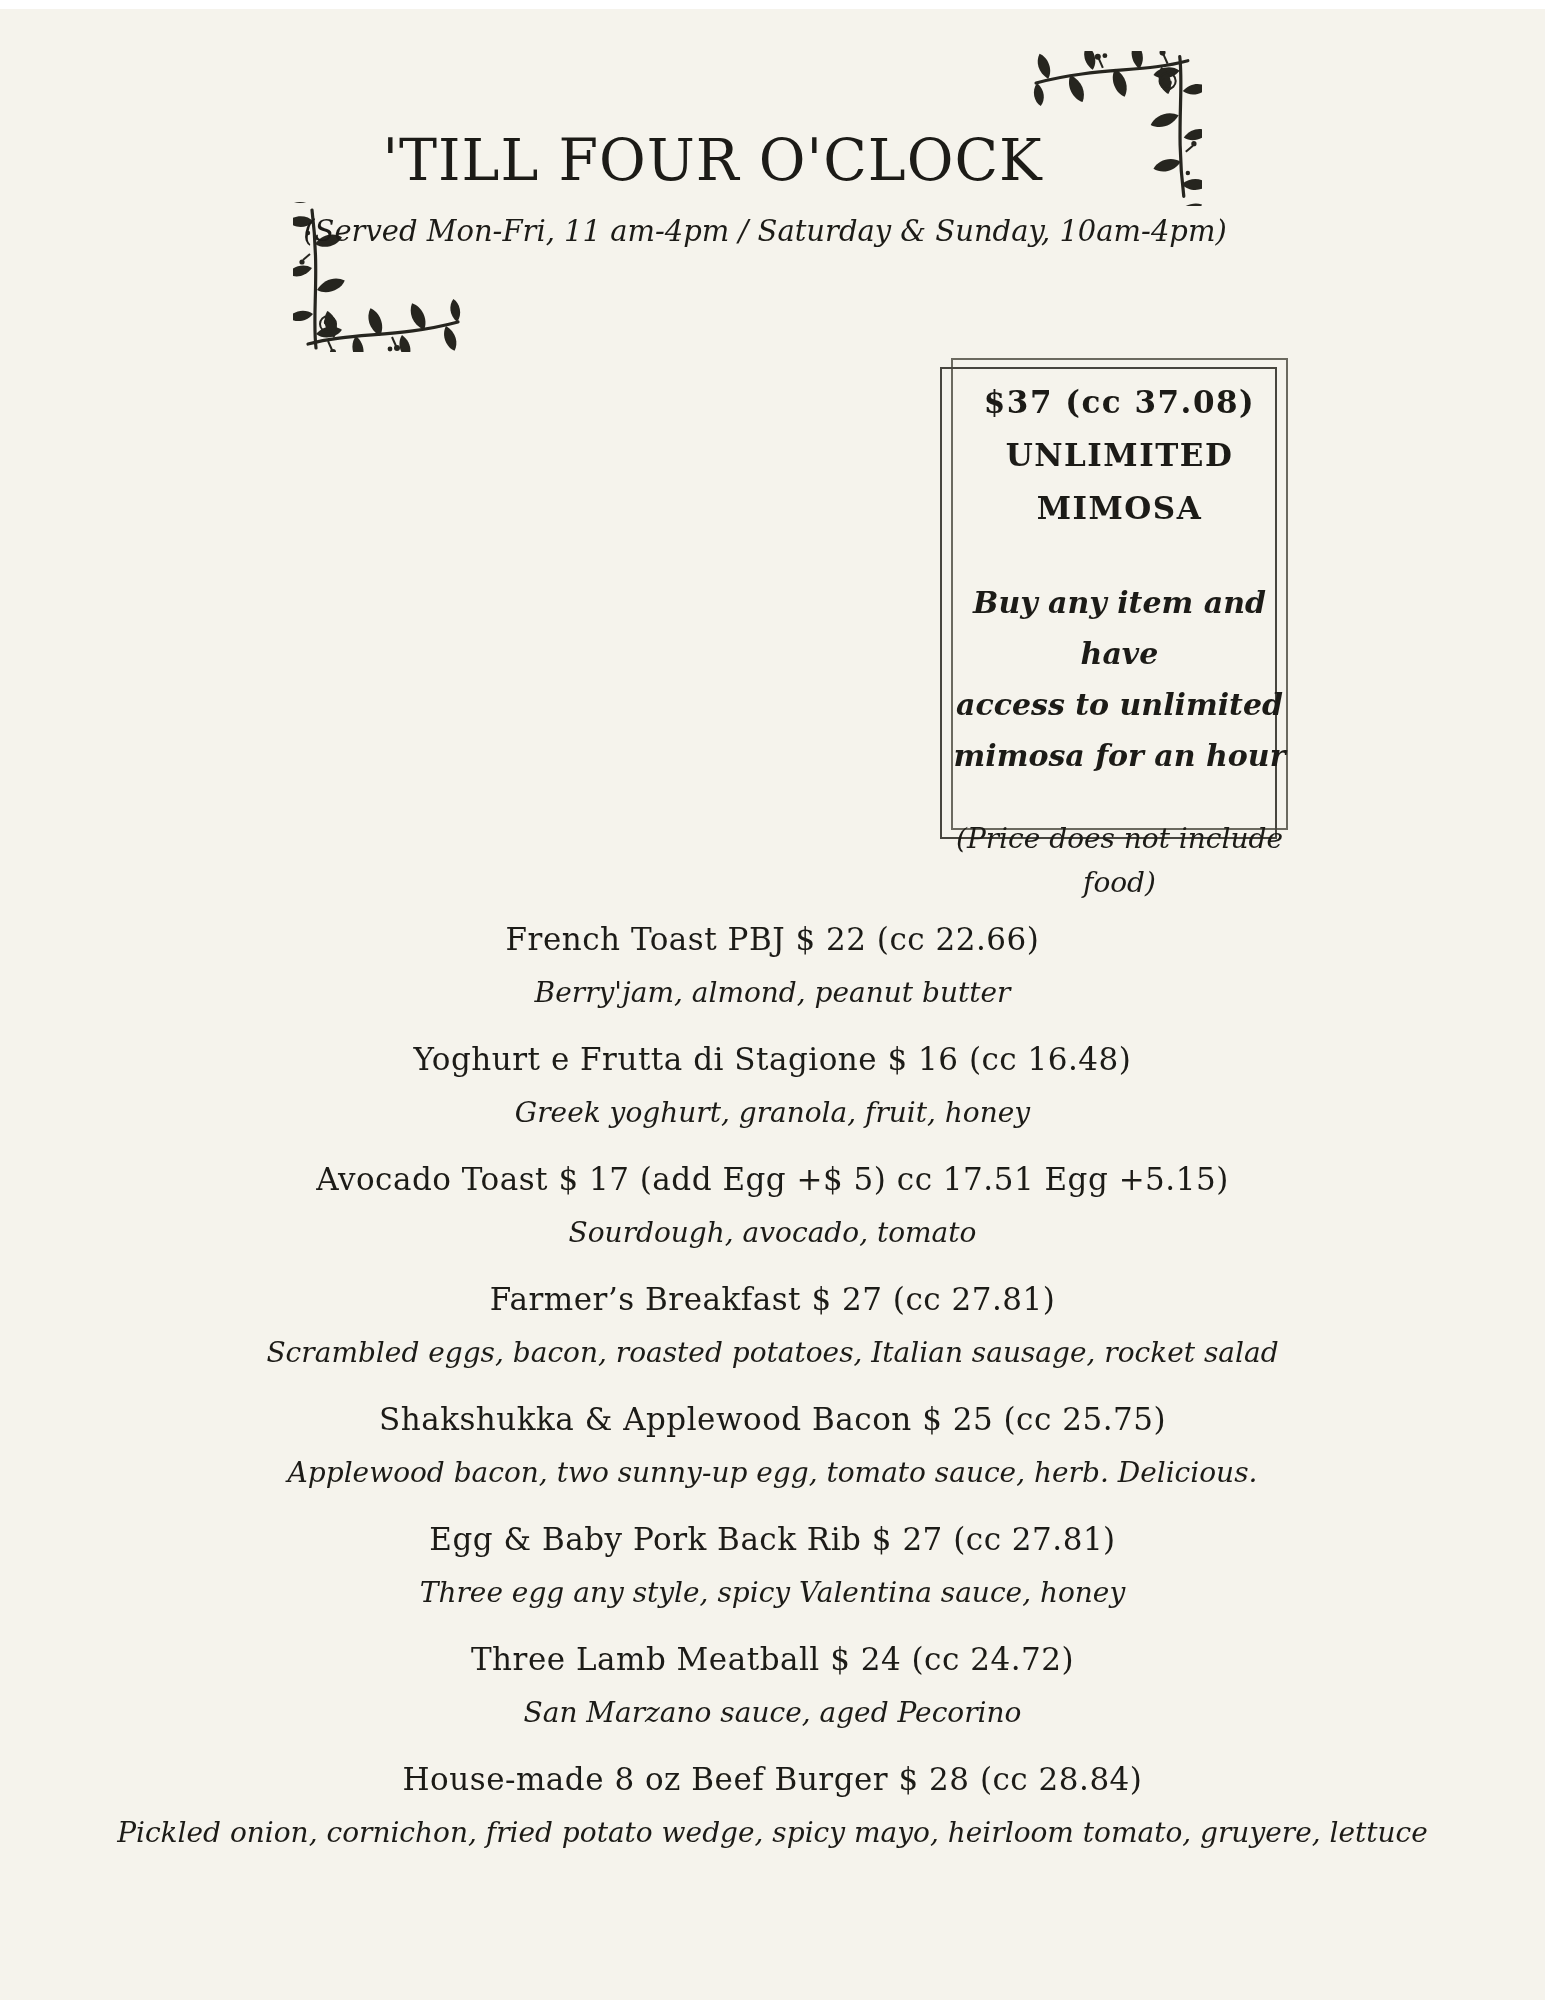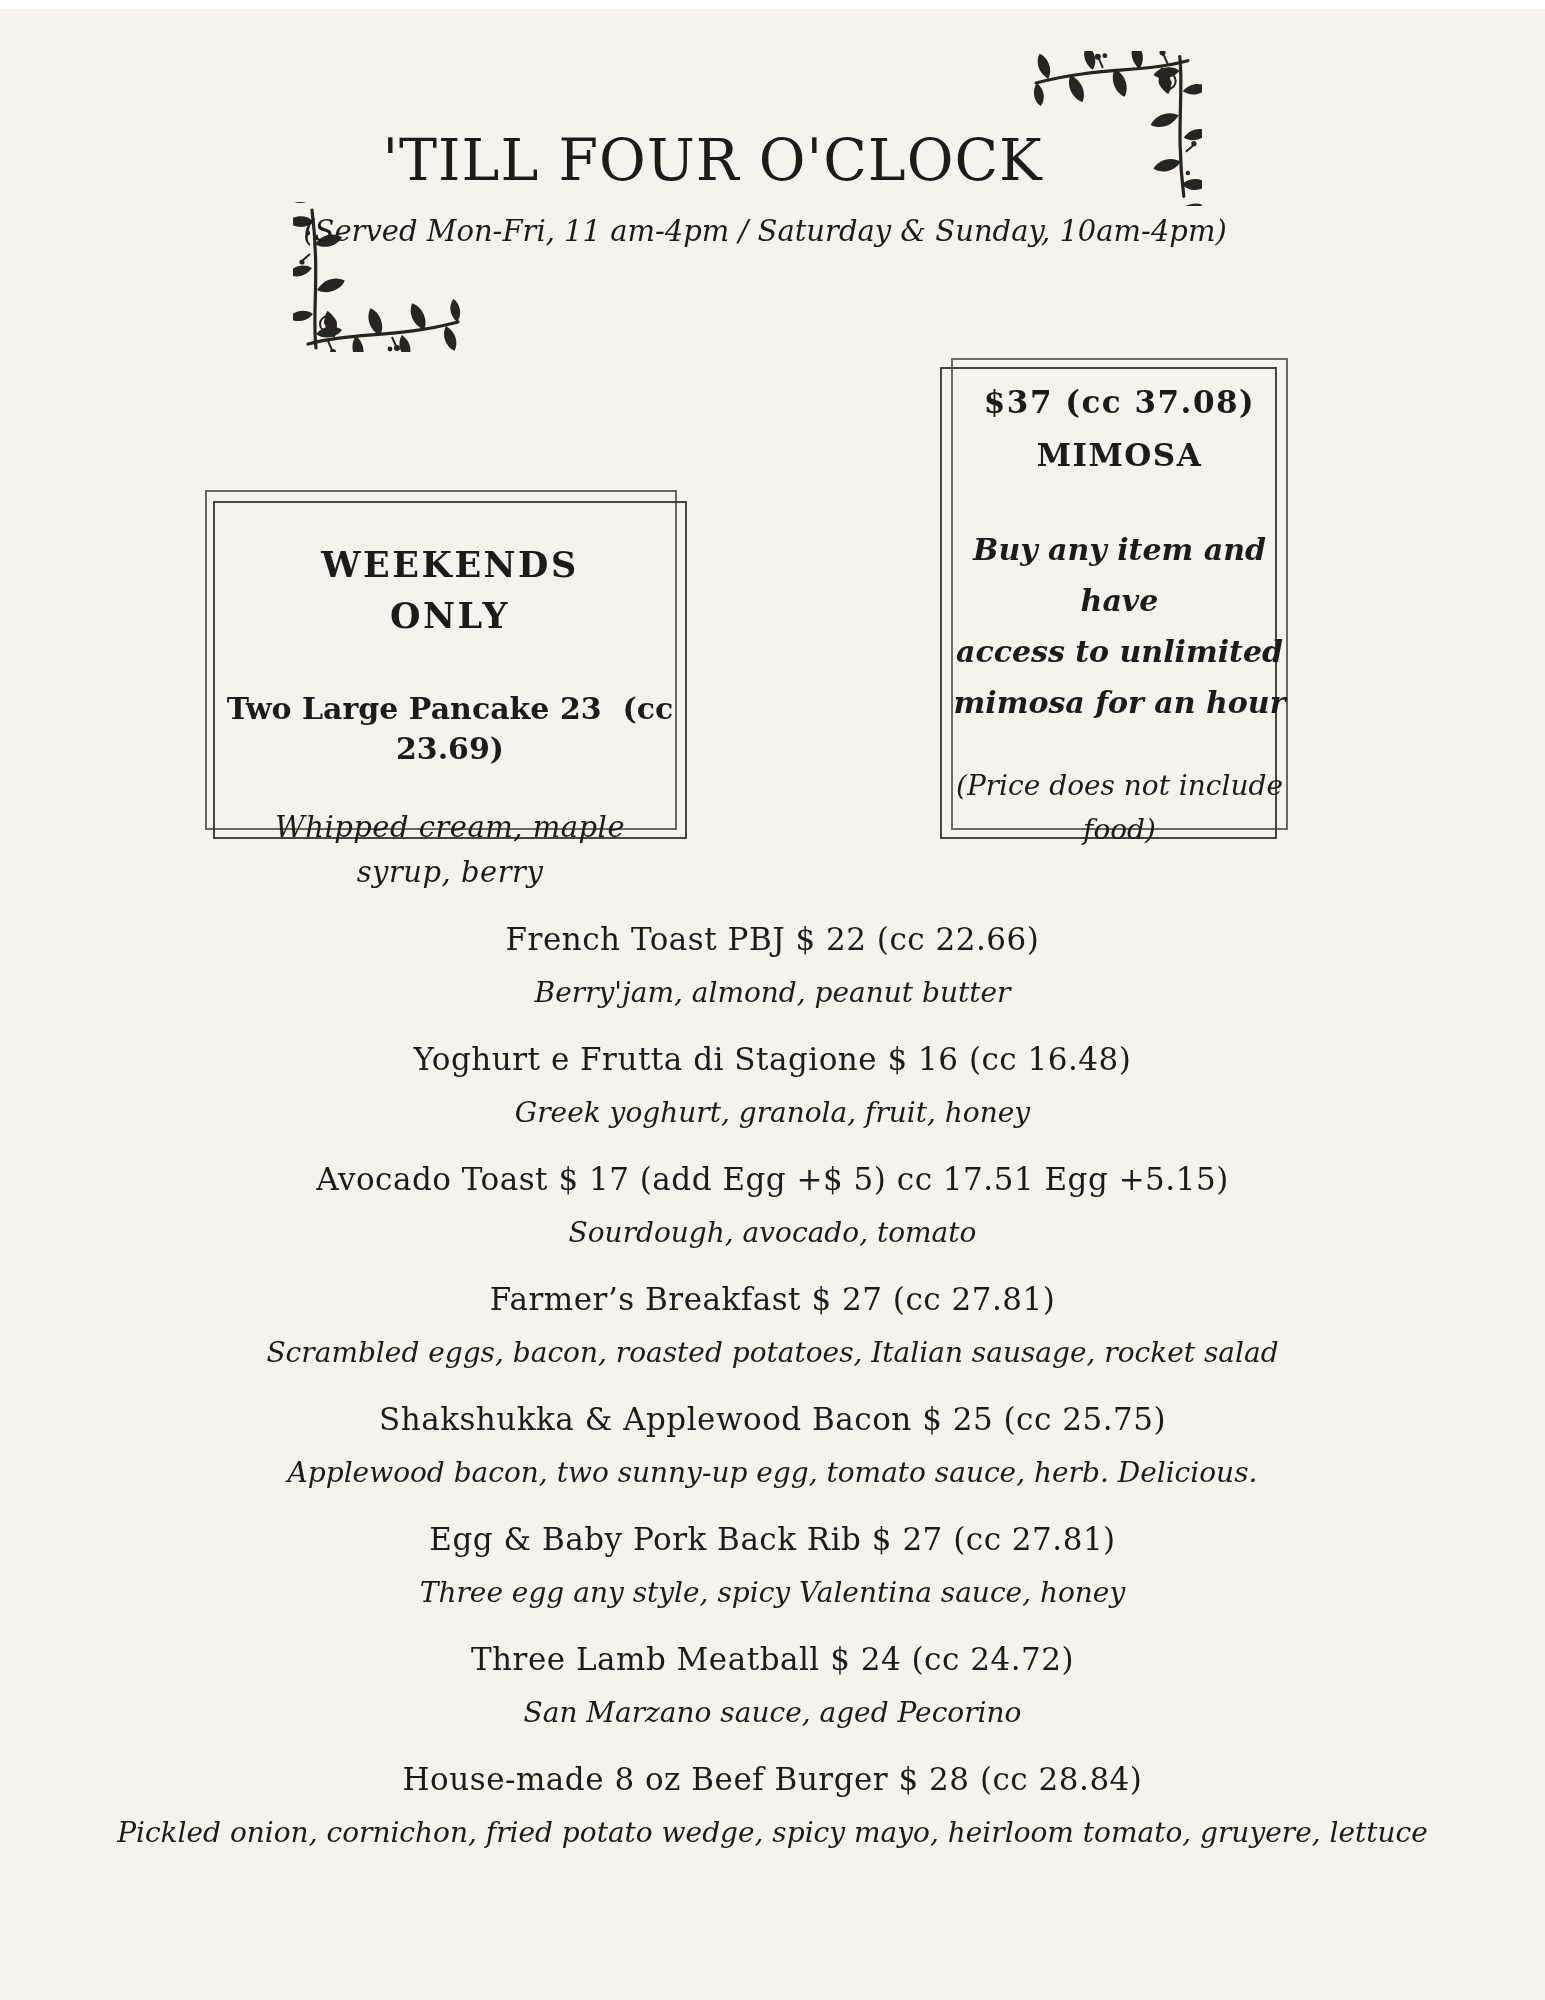--- a/index.html
+++ b/index.html
@@ -166,42 +166,28 @@
   </div>
   <div class="vine vine-left">
     <svg viewBox="0 0 170 150">
         <use href="#vine-corner"></use>
       </svg>
   </div>
 
   <div class="title">'TILL FOUR O'CLOCK</div>
   <div class="subtitle">(Served Mon-Fri, 11 am-4pm / Saturday &amp; Sunday, 10am-4pm)</div>
 
-  <div class="framebox weekends-box">
-    <div class="frame frame-a"></div>
-    <div class="frame frame-b"></div>
-    <div class="box-content">
-      <div class="box-heading">
-        <div>WEEKENDS</div>
-        <div>ONLY</div>
-      </div>
-      <div class="box-item">Two Large Pancake 23  (cc 23.69)</div>
-      <div class="box-desc">
-        <div>Whipped cream, maple</div>
-        <div>syrup, berry</div>
-      </div>
-    </div>
-  </div>
 
   <div class="framebox mimosa-box">
     <div class="frame frame-a"></div>
     <div class="frame frame-b"></div>
     <div class="box-content">
       <div class="box-heading">
         <div>$37 (cc 37.08)</div>
+        <div>UNLIMITED</div>
         <div>MIMOSA</div>
       </div>
       <div class="mimosa-body">
         <div>Buy any item and have</div>
         <div>access to unlimited</div>
         <div>mimosa for an hour</div>
       </div>
       <div class="mimosa-note">
         <div>(Price does not include</div>
         <div>food)</div>

